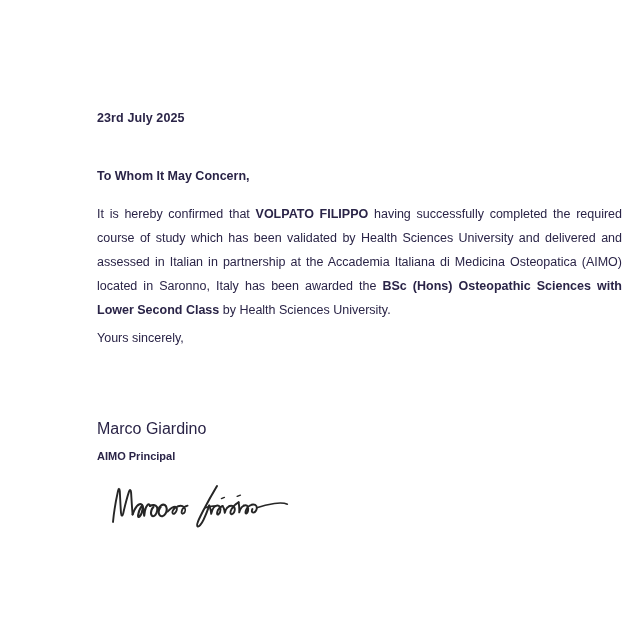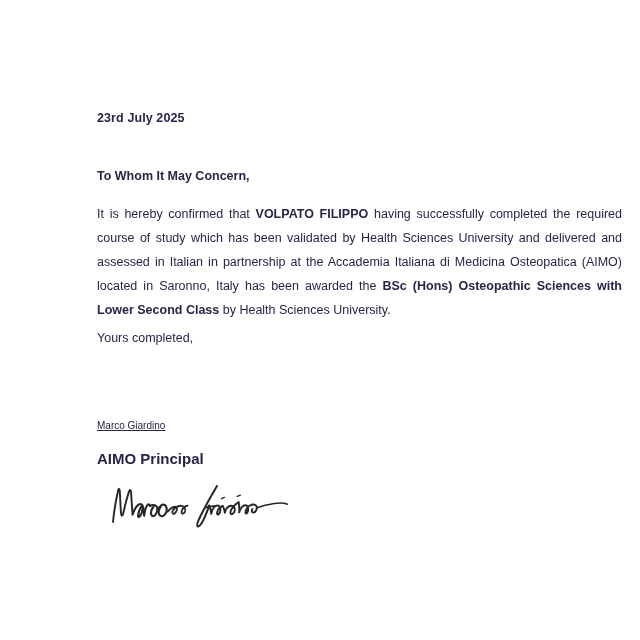--- a/index.html
+++ b/index.html
@@ -64,29 +64,28 @@
     position: absolute;
     top: 315px;
     left: 0;
     font-size: 12.5px;
     white-space: nowrap;
   }
   .signer-name {
     position: absolute;
     top: 404px;
     left: 0;
-    font-size: 10px;
+    font-size: 16px;
     white-space: nowrap;
-    text-decoration: underline;
   }
   .signer-title {
     position: absolute;
     top: 434px;
     left: 0;
-    font-size: 15px;
+    font-size: 11px;
     font-weight: bold;
     white-space: nowrap;
   }
   .signature-wrap {
     position: absolute;
     top: 462px;
     left: 4px;
     width: 210px;
     height: 52px;
   }
@@ -101,21 +100,21 @@
 
 <div class="page">
   <div class="content">
 
     <div class="date-line">23rd July 2025</div>
 
     <div class="salutation">To Whom It May Concern,</div>
 
     <div class="body-para"><span>It is hereby confirmed that </span><b>VOLPATO FILIPPO</b><span> having successfully completed the required course of study which has been validated by Health Sciences University and delivered and assessed in Italian in partnership at the Accademia Italiana di Medicina Osteopatica (AIMO) located in Saronno, Italy has been awarded the </span><b>BSc (Hons) Osteopathic Sciences with Lower Second Class</b><span> by Health Sciences University.</span></div>
 
-    <div class="closing">Yours completed,</div>
+    <div class="closing">Yours sincerely,</div>
 
     <div class="signer-name">Marco Giardino</div>
 
     <div class="signer-title">AIMO Principal</div>
 
     <div class="signature-wrap">
       <svg viewBox="0 0 210 52" xmlns="http://www.w3.org/2000/svg">
         <g fill="none" stroke="#262626" stroke-linecap="round" stroke-linejoin="round">
 
           <path d="M12,44 C13,33 15,22 17,13 C17.6,10 18.6,10.2 18.8,13 C19.1,19 19.4,27 20,35 C20.3,38.4 21.4,38.6 22.2,35.4 C24,27.5 26.2,19 28,13.6 C28.8,11.2 29.9,11.6 30.1,14.6 C30.5,21 30.9,29 31.6,36.5" stroke-width="1.9"></path>

